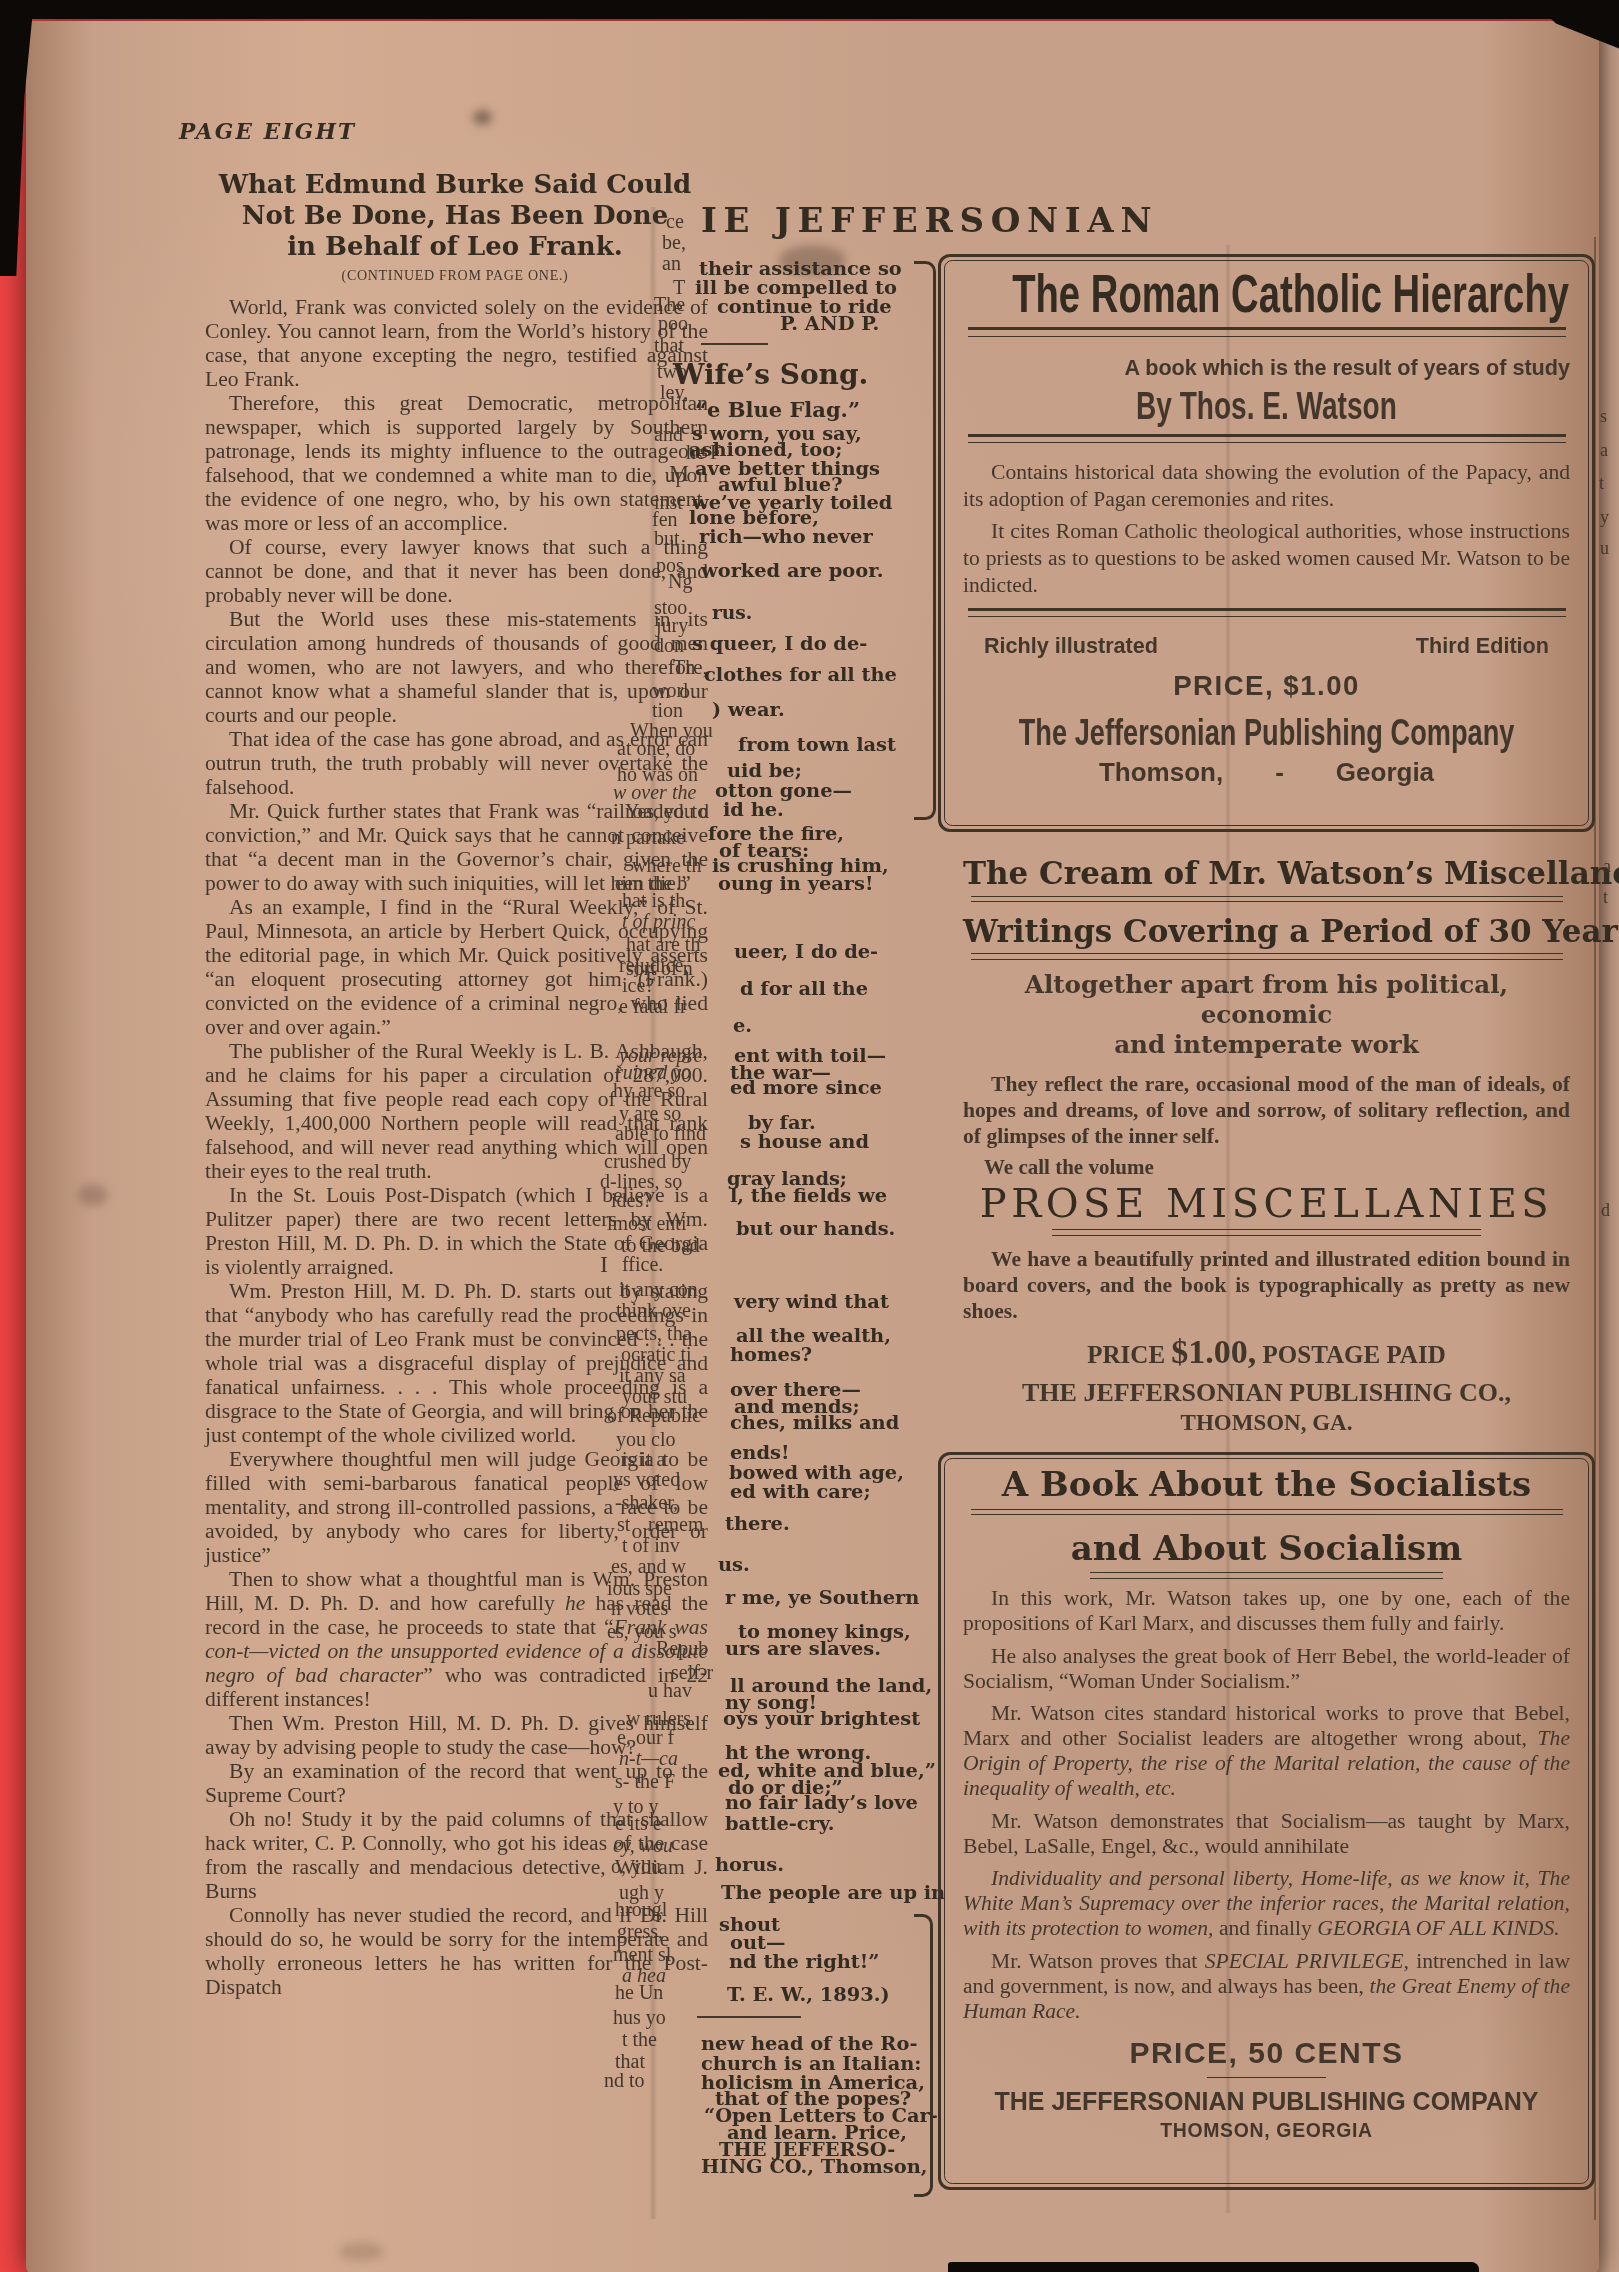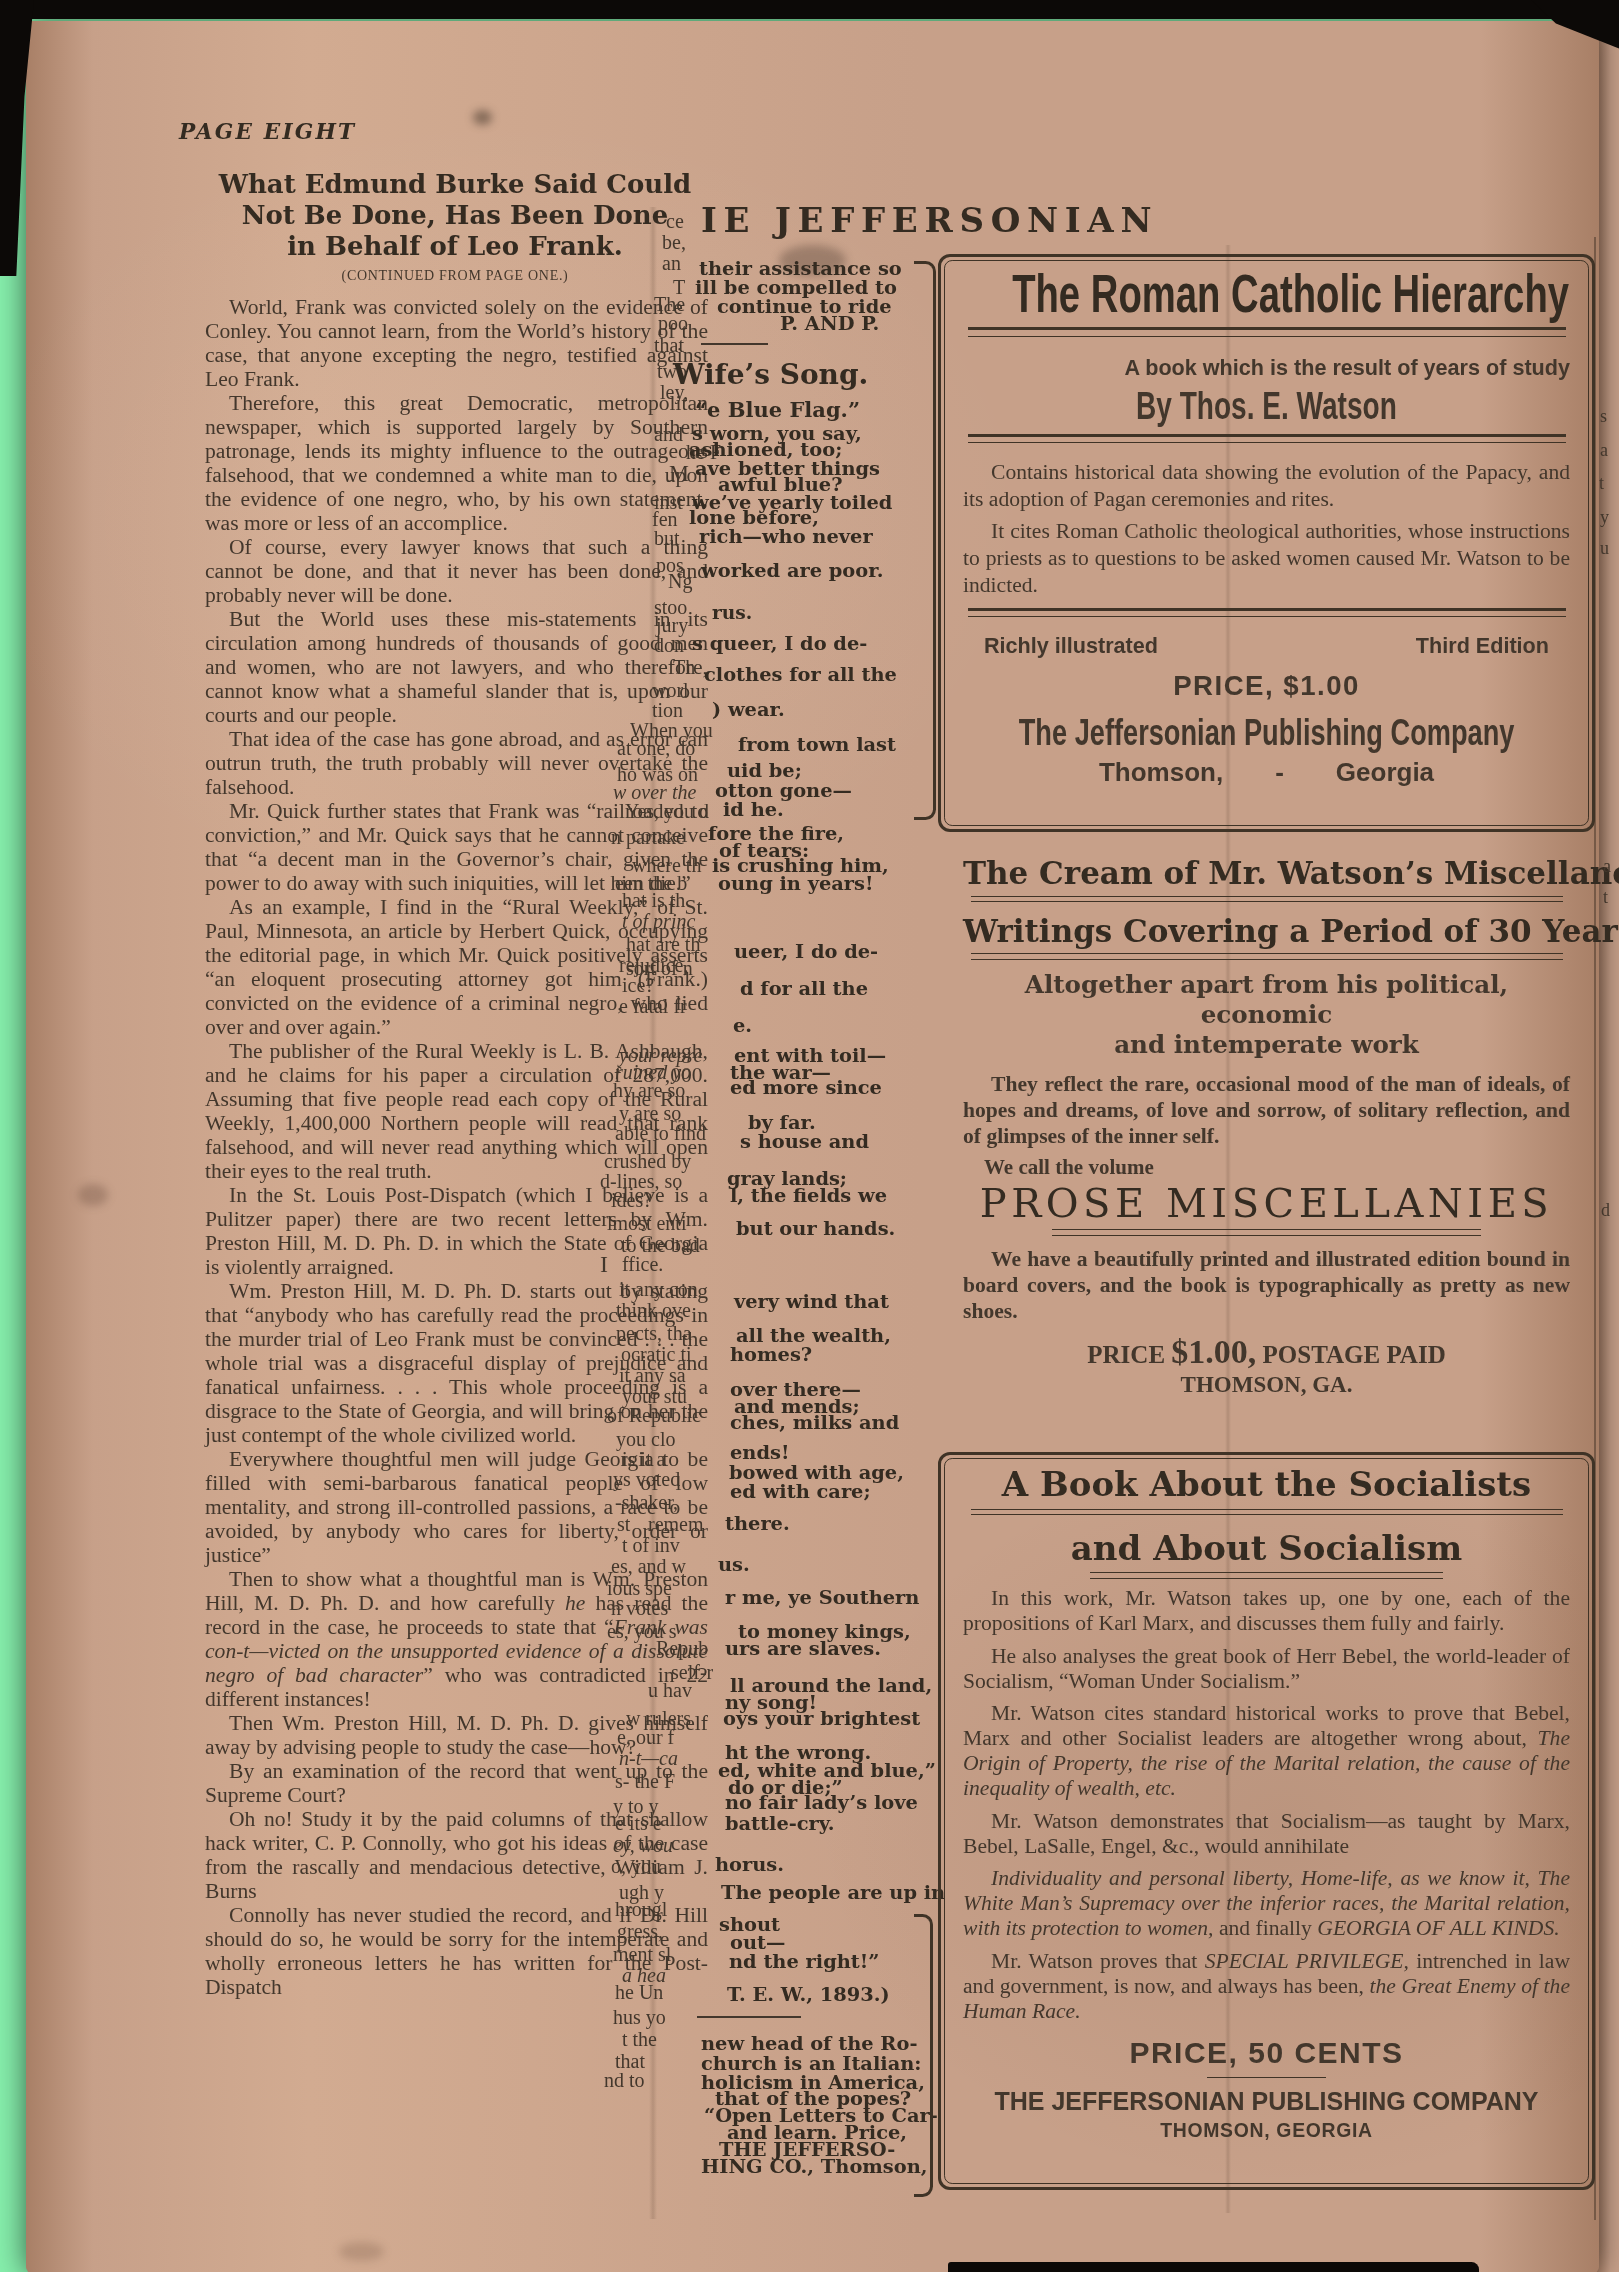--- a/index.html
+++ b/index.html
@@ -1,17 +1,17 @@
 <!DOCTYPE html>
 <html style="--paper: #c7a089; --paperlight: #d2ab91; --paperdark: #a87f66; --ink: #43372c; --inkdark: #342b21; --frame: #3f3326; --black: #0c0907;font-size:12px"><head>
 <meta charset="utf-8">
 <style>
   html,body{margin:0;padding:0;background:#0f0b08;}
   .stage{position:relative;width:1620px;height:2273px;overflow:hidden;
-         font-family:"Liberation Serif","DejaVu Serif",serif;background:#86efac;}
+         font-family:"Liberation Serif","DejaVu Serif",serif;background:#ef4444;}
   
   .right-sliver{position:absolute;top:18px;right:0;width:24px;height:2255px;
     background:linear-gradient(90deg,var(--paperdark),var(--paper) 60%);}
   
   .paper{position:absolute;left:26px;top:21px;width:1573px;height:2252px;
     background:
       radial-gradient(894px 671px at 30% 22%, rgba(255,240,225,.10), rgba(0,0,0,0) 60%),
       radial-gradient(671px 522px at 80% 80%, rgba(80,50,30,.10), rgba(0,0,0,0) 70%),
       linear-gradient(90deg, var(--paperdark) 0px, var(--paper) 67px, var(--paperlight) 283px, var(--paper) 894px, var(--paper) 1453px, var(--paperdark) 1573px),
       var(--paper);
@@ -347,20 +347,21 @@
         </div>
         <div class="ad2-call">We call the volume</div>
         <div class="ad2-vol">PROSE MISCELLANIES</div>
         <div class="headrule" style="margin:3px 89px 0;"></div>
         <div class="ad-paras">
           <p>We have a beautifully printed and illustrated edition bound in board covers, and the book is typographically as pretty as new shoes.</p>
         </div>
         <div class="ad2-price">
           <span>PRICE </span><span class="amt">$1.00,</span><span> POSTAGE PAID</span>
         </div>
+        <div class="ad2-pub">THE JEFFERSONIAN PUBLISHING CO.,</div>
         <div class="ad2-loc">THOMSON, GA.</div>
       </div>
     </div>
 
     <div class="ad ad3">
       <div class="frame"></div>
       <div class="ad-inner">
         <div class="h">A Book About the Socialists</div>
         <div class="headrule"></div>
         <div class="h">and About Socialism</div>

